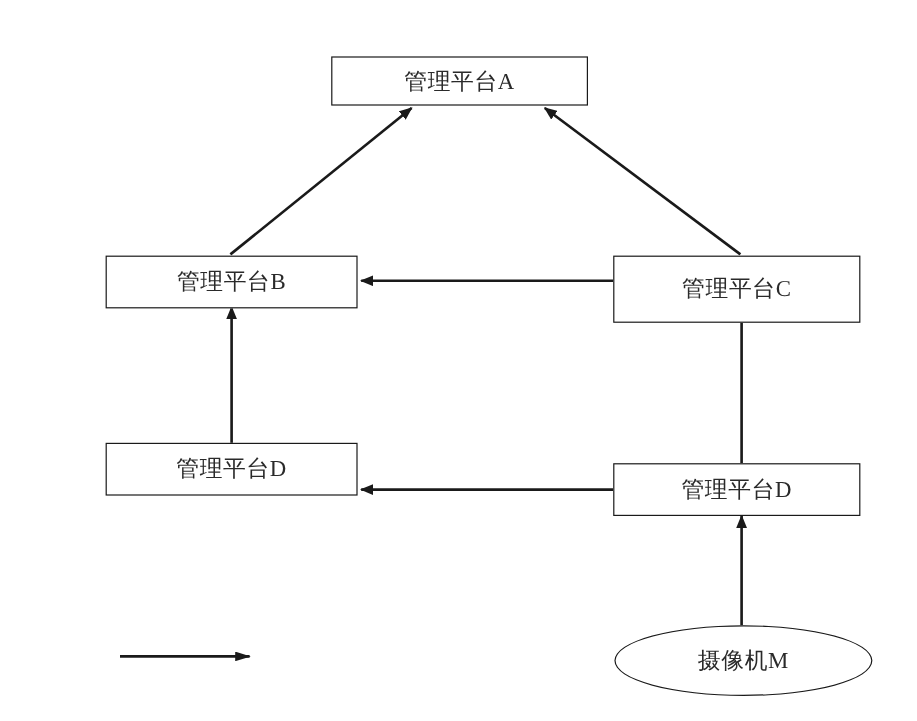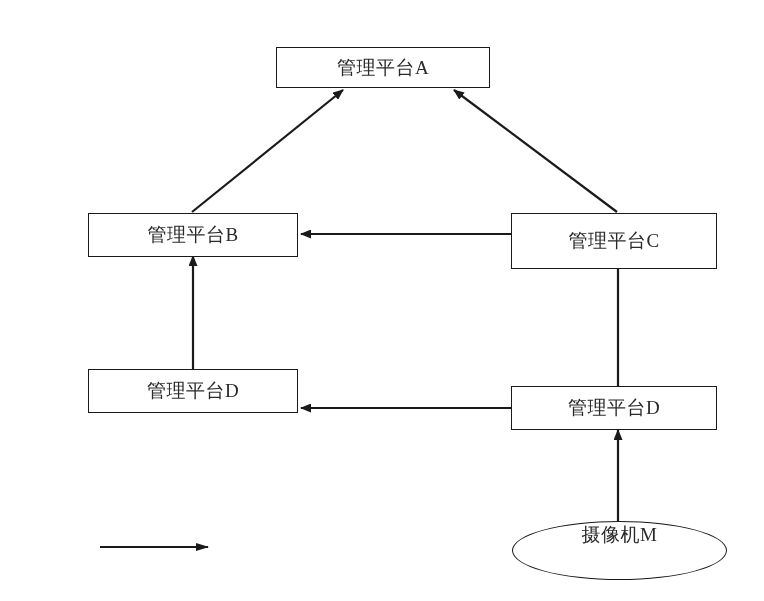--- a/index.html
+++ b/index.html
@@ -35,21 +35,21 @@
     letter-spacing: 0.5px;
     white-space: nowrap;
   }
   .node-ellipse {
     position: absolute;
     box-sizing: border-box;
     border: 1.5px solid #1a1a1a;
     border-radius: 50%;
     background: #ffffff;
     display: flex;
-    align-items: flex-start;
+    align-items: center;
     justify-content: center;
     color: #2a2a2a;
     font-size: 19px;
     letter-spacing: 0.5px;
     white-space: nowrap;
   }
   .legend-label {
     position: absolute;
     color: #2a2a2a;
     font-size: 20px;

